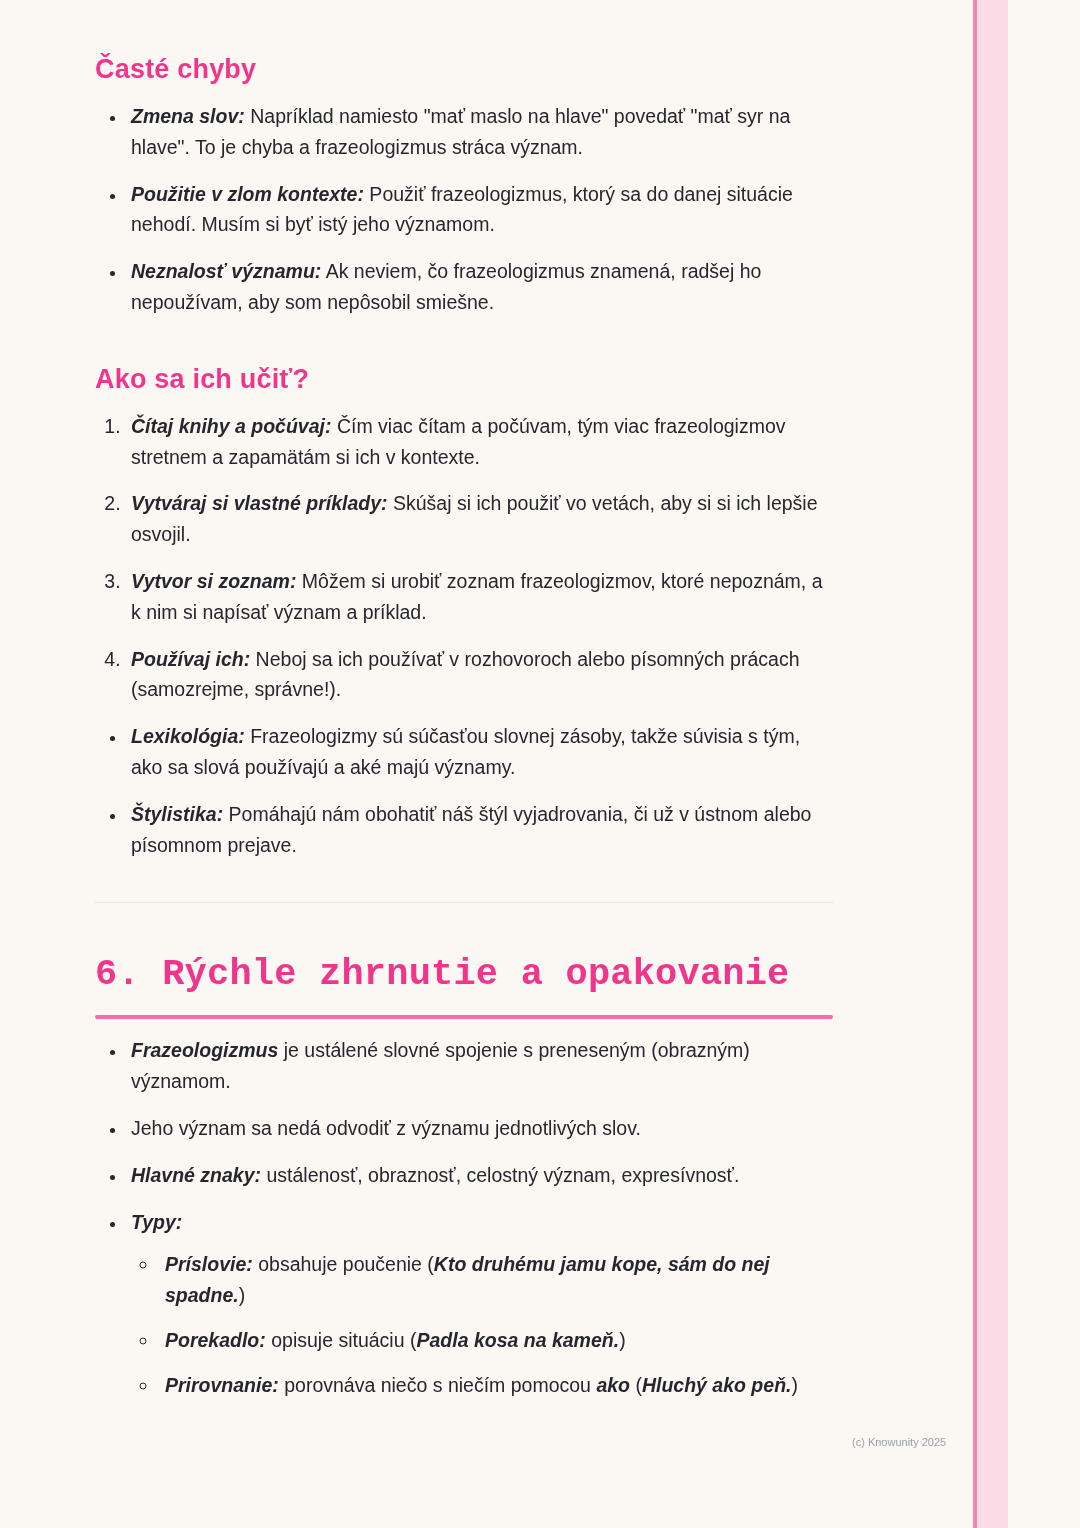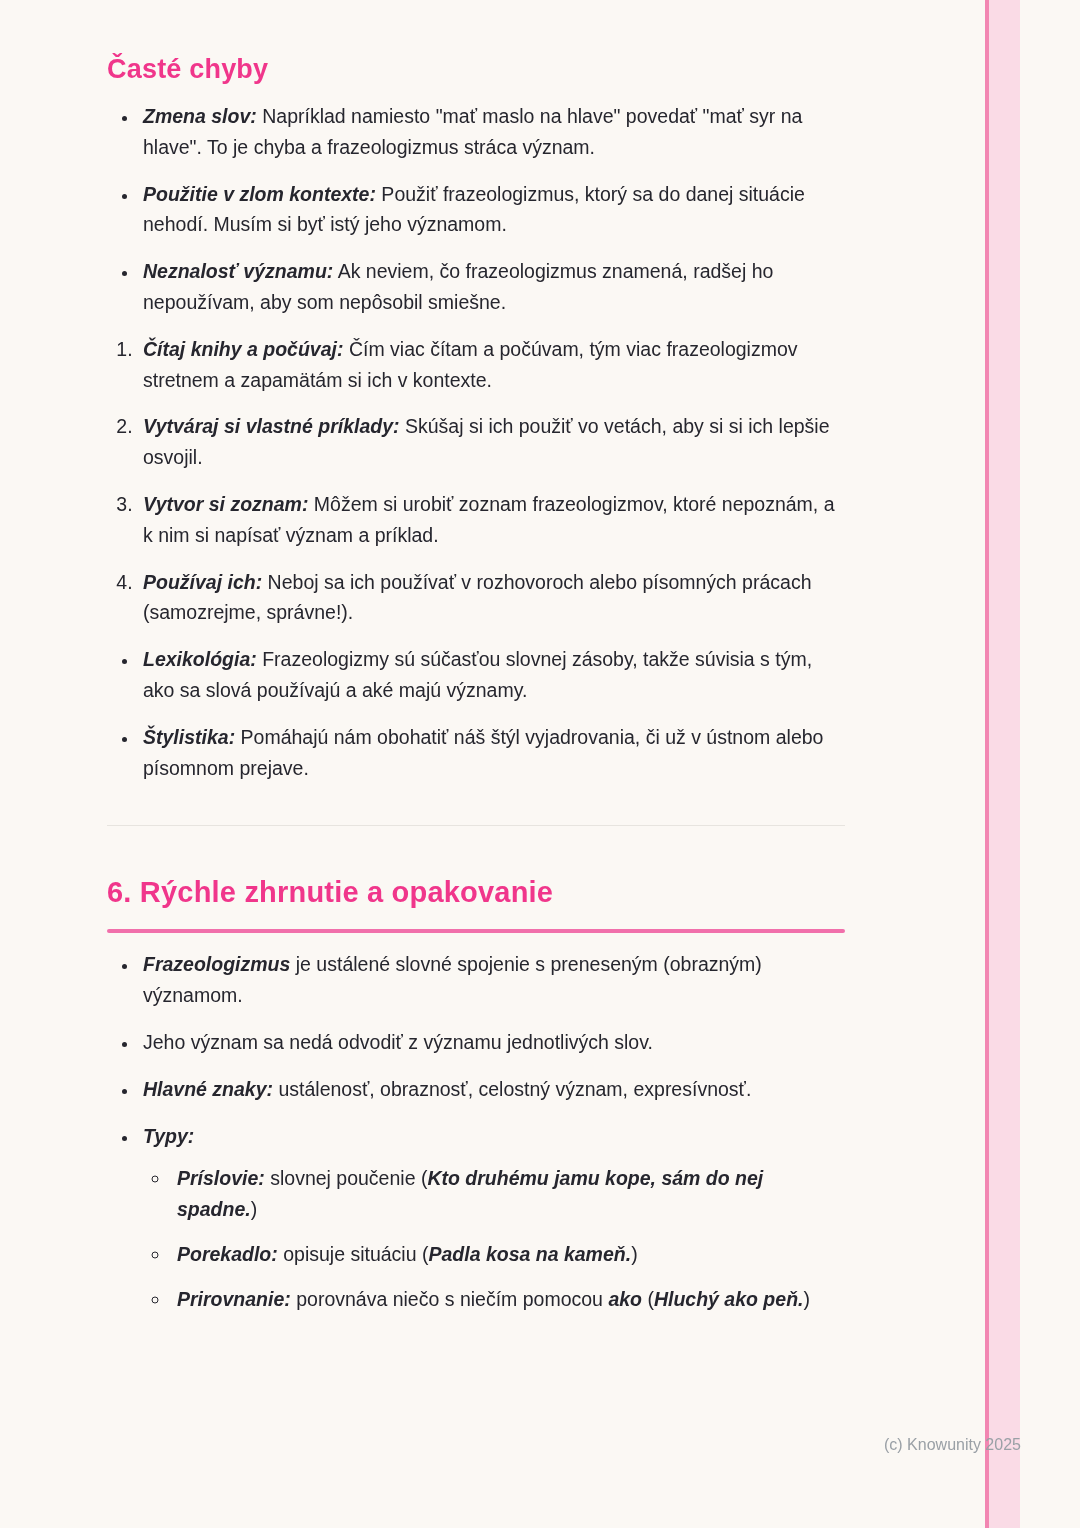--- a/index.html
+++ b/index.html
@@ -4,21 +4,21 @@
 <style>
   * { box-sizing: border-box; margin: 0; padding: 0; }
   html, body { width: 1080px; height: 1528px; }
   body {
     font-family: "Liberation Sans", sans-serif;
     background: var(--background, #fbf8f4);
     color: var(--text, #26262e);
     position: relative;
     overflow: hidden;
   }
-  .page { position: absolute; inset: 0; margin-left: 12px; }
+  .page { position: absolute; inset: 0; }
 
   .margin-stripe {
     position: absolute; top: 0; left: 977px; width: 31px; height: 100%;
     background: var(--stripe, #fadbe6);
   }
   .margin-accent-line {
     position: absolute; top: 0; left: 973px; width: 4px; height: 100%;
     background: var(--stripe_line, #f286b2);
   }
 
@@ -30,24 +30,25 @@
     color: var(--accent, #f0368b);
     font-size: 27px;
     font-weight: bold;
     letter-spacing: .2px;
     margin: 46px 0 8px 0;
   }
   h3.section-heading.first { margin-top: 14px; }
 
   h2.big-heading {
     color: var(--accent, #f0368b);
-    font-size: 29px;
+    font-size: 37px;
     font-weight: bold;
     letter-spacing: .2px;
     margin: 50px 0 0 0;
+    font-family: Liberation Mono, monospace;
   }
   .h2-underline {
     height: 4px;
     background: var(--underline, #f170ab);
     border-radius: 2px;
     margin: 20px 0 10px 0;
   }
 
   .divider {
     height: 1px;
@@ -77,58 +78,59 @@
     padding-left: 28px;
   }
   ul.sub-list li { margin-bottom: 14px; padding-left: 6px; }
   ul.sub-list li:last-child { margin-bottom: 0; }
 
   .b { font-weight: bold; font-style: italic; }
   .i { font-style: italic; font-weight: bold; }
 
   .footer-credit {
     position: absolute;
-    left: 872px; top: 1436px;
-    font-size: 16px;
+    left: 852px; top: 1436px;
+    font-size: 11px;
     color: var(--muted, #9aa0a6);
     white-space: nowrap;
     z-index: 2;
   }
 </style>
 </head>
 <body>
 
 <div class="page">
   <div class="margin-stripe"></div>
   <div class="margin-accent-line"></div>
   <main class="content">
       <h3 class="section-heading first">Časté chyby</h3>
       <ul class="note-list">
         <li><span class="b">Zmena slov:</span><span> Napríklad namiesto "mať maslo na hlave" povedať "mať syr na hlave". To je chyba a frazeologizmus stráca význam.</span></li>
         <li><span class="b">Použitie v zlom kontexte:</span><span> Použiť frazeologizmus, ktorý sa do danej situácie nehodí. Musím si byť istý jeho významom.</span></li>
         <li><span class="b">Neznalosť významu:</span><span> Ak neviem, čo frazeologizmus znamená, radšej ho nepoužívam, aby som nepôsobil smiešne.</span></li>
       </ul>
+      <h3 class="section-heading">Ako sa ich učiť?</h3>
       <ol class="note-list">
         <li><span class="b">Čítaj knihy a počúvaj:</span><span> Čím viac čítam a počúvam, tým viac frazeologizmov stretnem a zapamätám si ich v kontexte.</span></li>
         <li><span class="b">Vytváraj si vlastné príklady:</span><span> Skúšaj si ich použiť vo vetách, aby si si ich lepšie osvojil.</span></li>
         <li><span class="b">Vytvor si zoznam:</span><span> Môžem si urobiť zoznam frazeologizmov, ktoré nepoznám, a k nim si napísať význam a príklad.</span></li>
         <li><span class="b">Používaj ich:</span><span> Neboj sa ich používať v rozhovoroch alebo písomných prácach (samozrejme, správne!).</span></li>
       </ol>
       <ul class="note-list">
         <li><span class="b">Lexikológia:</span><span> Frazeologizmy sú súčasťou slovnej zásoby, takže súvisia s tým, ako sa slová používajú a aké majú významy.</span></li>
         <li><span class="b">Štylistika:</span><span> Pomáhajú nám obohatiť náš štýl vyjadrovania, či už v ústnom alebo písomnom prejave.</span></li>
       </ul>
       <div class="divider"></div>
       <h2 class="big-heading">6. Rýchle zhrnutie a opakovanie</h2>
       <div class="h2-underline"></div>
       <ul class="note-list">
         <li><span class="b">Frazeologizmus</span><span> je ustálené slovné spojenie s preneseným (obrazným) významom.</span></li>
         <li><span>Jeho význam sa nedá odvodiť z významu jednotlivých slov.</span></li>
         <li><span class="b">Hlavné znaky:</span><span> ustálenosť, obraznosť, celostný význam, expresívnosť.</span></li>
         <li><span class="b">Typy:</span><ul class="sub-list">
-            <li><span class="b">Príslovie:</span><span> slovnej poučenie (</span><span class="i">Kto druhému jamu kope, sám do nej spadne.</span><span>)</span></li>
+            <li><span class="b">Príslovie:</span><span> obsahuje poučenie (</span><span class="i">Kto druhému jamu kope, sám do nej spadne.</span><span>)</span></li>
             <li><span class="b">Porekadlo:</span><span> opisuje situáciu (</span><span class="i">Padla kosa na kameň.</span><span>)</span></li>
             <li><span class="b">Prirovnanie:</span><span> porovnáva niečo s niečím pomocou </span><span class="i">ako</span><span> (</span><span class="i">Hluchý ako peň.</span><span>)</span></li>
           </ul></li>
       </ul>
     </main>
   <div class="footer-credit">(c) Knowunity 2025</div>
 </div>
 
 </body></html>

